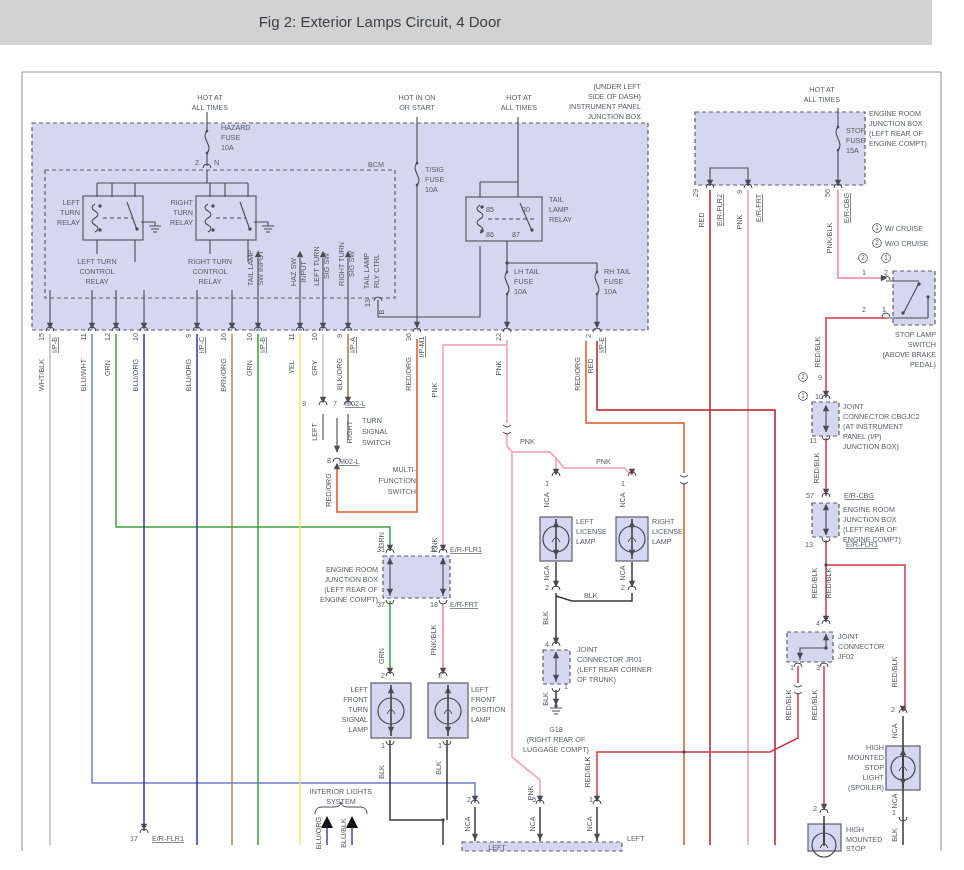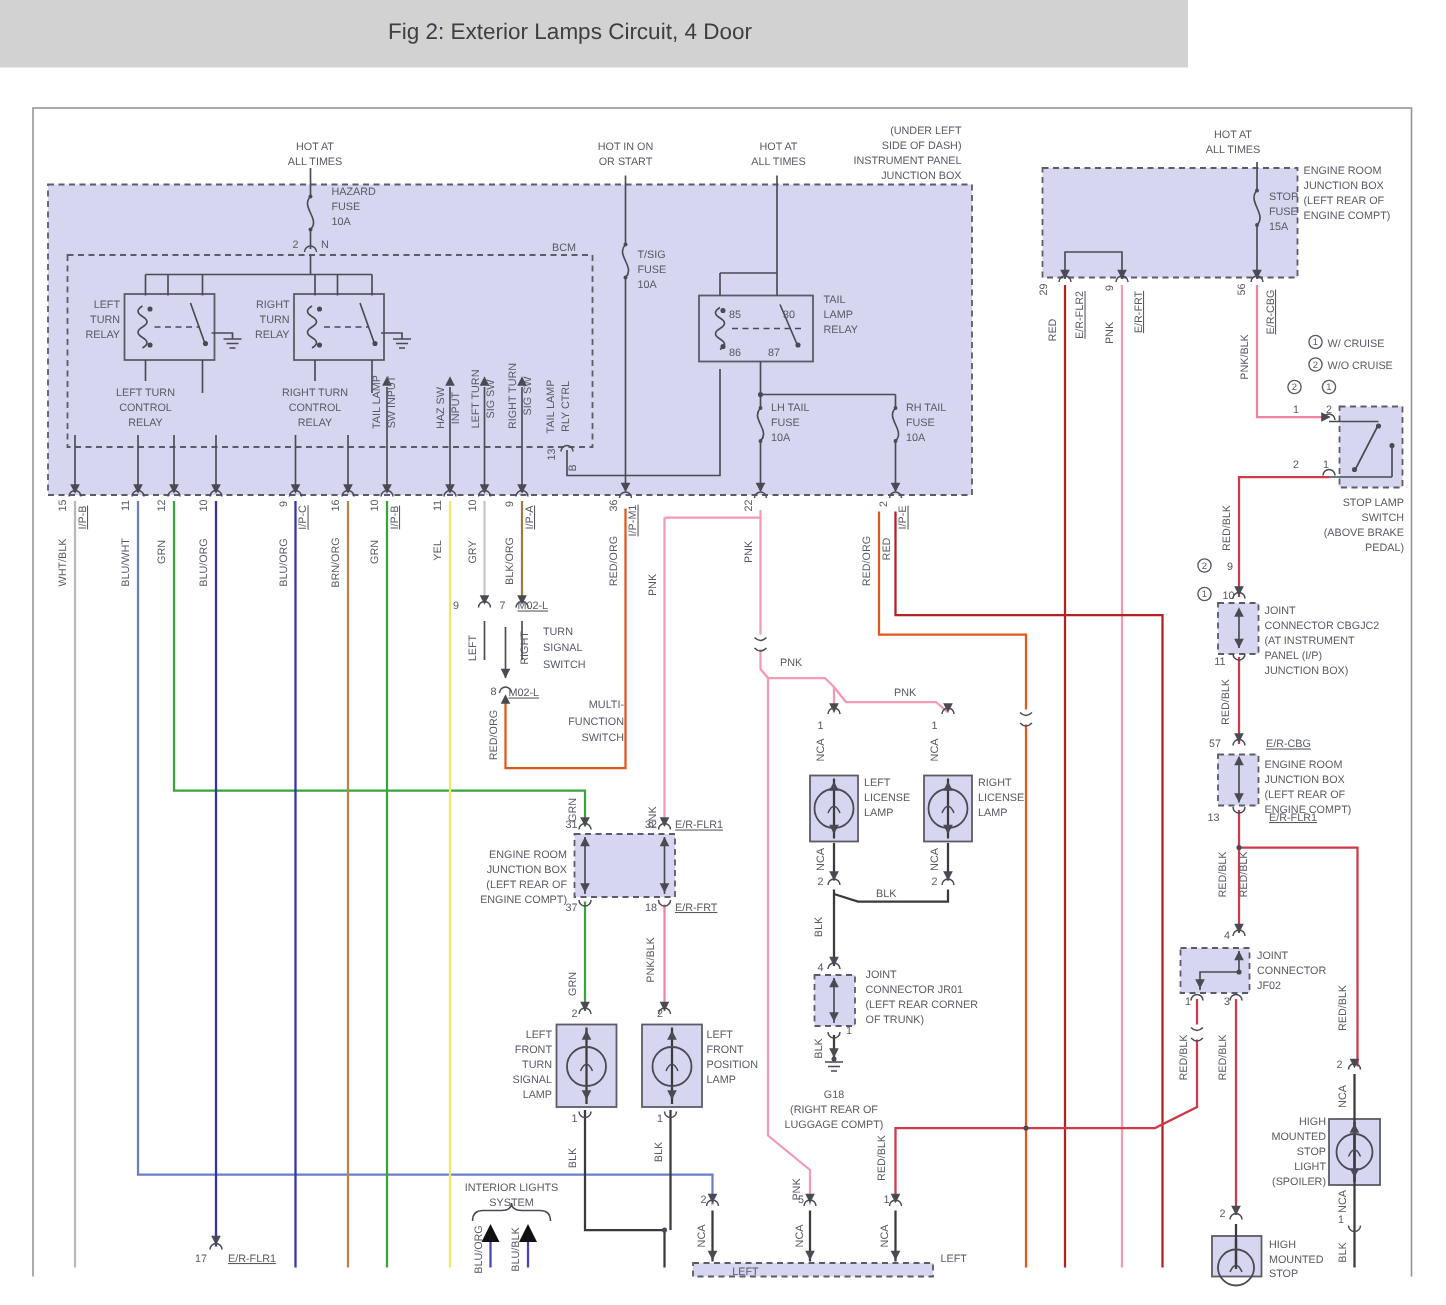--- a/index.html
+++ b/index.html
@@ -1,18 +1,18 @@
 <!DOCTYPE html>
 <html><head>
 <meta charset="utf-8">
 <style>
   html,body{margin:0;padding:0;background:#ffffff;}
   #stage{position:relative;width:964px;height:870px;background:#ffffff;overflow:hidden;
          font-family:"Liberation Sans", sans-serif;}
-  #titlebar{position:absolute;left:0;top:0;width:792px;height:45px;background:#d2d2d2;}
+  #titlebar{position:absolute;left:0;top:0;width:932px;height:45px;background:#d2d2d2;}
   #titlebar .t{position:absolute;left:0;top:13px;width:760px;text-align:center;
                font-size:15px;color:#3c4046;}
   #dg{position:absolute;left:0;top:0;}
   text{fill:#565b63;}
 </style>
 </head>
 <body>
 
 <div id="stage">
   <div id="titlebar">

